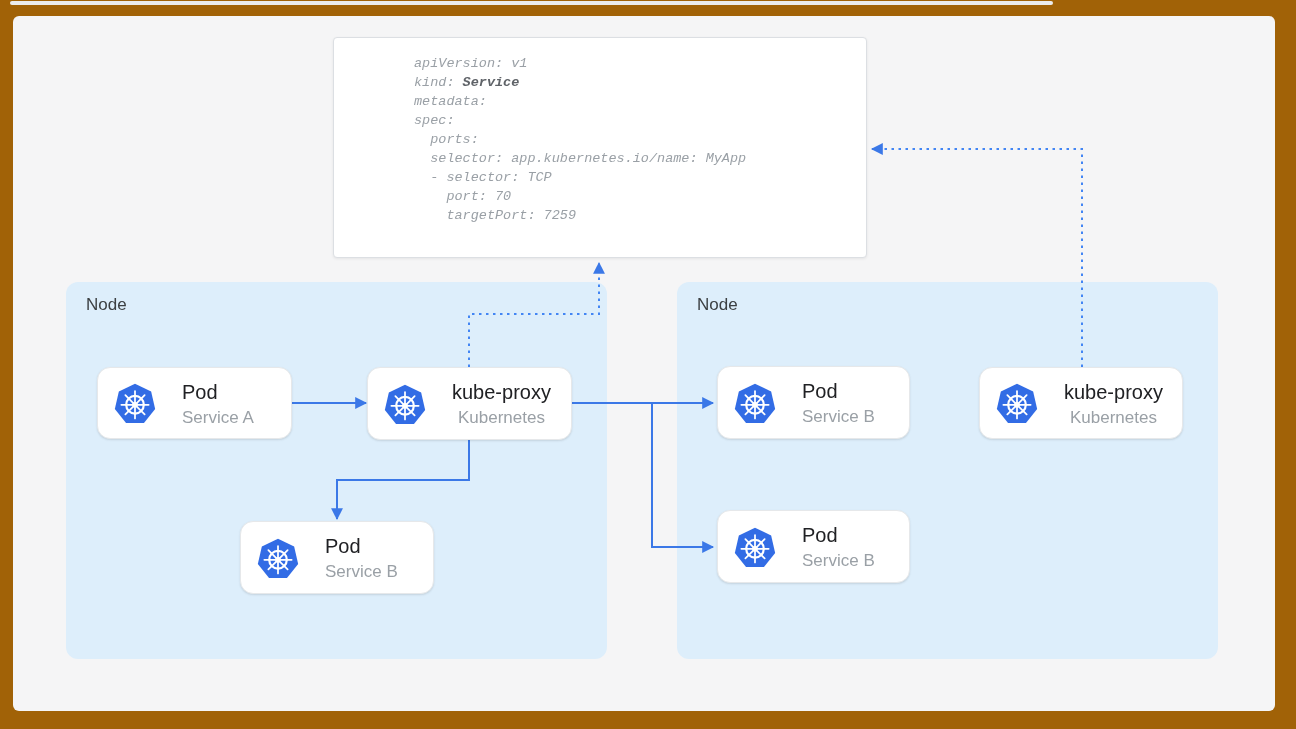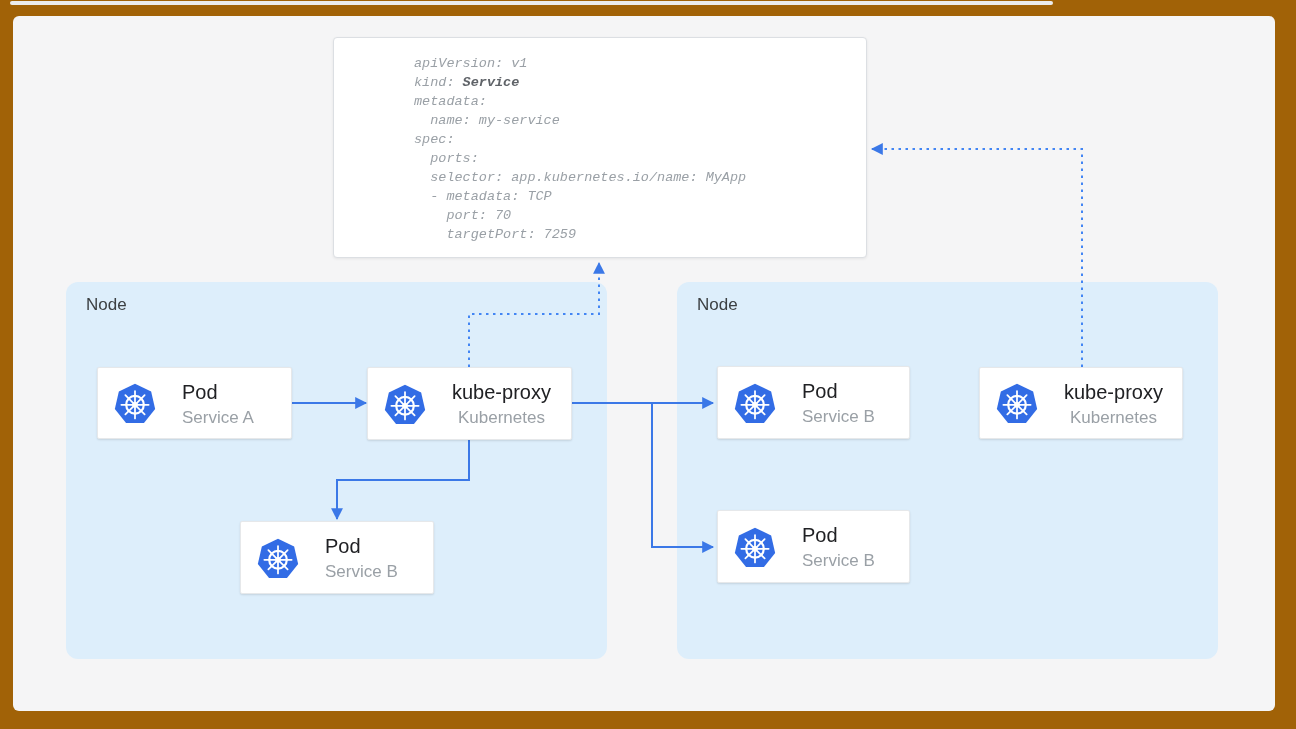--- a/index.html
+++ b/index.html
@@ -42,21 +42,21 @@
     position:absolute; left:20px; top:13px;
     font-size:17px; color:#3c4043;
   }
   
   .wires { position:absolute; left:0; top:0; width:1296px; height:729px; pointer-events:none; }
   .wire-solid { fill:none; stroke:#3b78e7; stroke-width:2; }
   .wire-dotted { fill:none; stroke:#4285f4; stroke-width:2; stroke-dasharray:2.5 4.5; }
   
   .card {
     position:absolute;
-    background:#ffffff; border:1px solid #e6e8ea; border-radius:2px;
+    background:#ffffff; border:1px solid #e6e8ea; border-radius:13px;
     box-shadow:0 1px 2px rgba(60,64,67,0.15);
     text-decoration:underline;
   }
   .card-pod-a       { left:97px;  top:367px; width:195px; height:72px; }
   .card-kp-left     { left:367px; top:367px; width:205px; height:73px; }
   .card-pod-b-left  { left:240px; top:521px; width:194px; height:73px; }
   .card-pod-b-rt    { left:717px; top:366px; width:193px; height:73px; }
   .card-pod-b-rb    { left:717px; top:510px; width:193px; height:73px; }
   .card-kp-right    { left:979px; top:367px; width:204px; height:72px; }
   .card .k8s-icon {
@@ -94,25 +94,24 @@
         <circle cx="50" cy="54" r="6.5" fill="#ffffff"></circle>
       </symbol>
     </defs>
   </svg>
 
   <div class="yaml-card">
     <div id="yaml-code">
         <div class="code-line"><span>apiVersion: v1</span></div>
         <div class="code-line"><span>kind: </span><span class="b">Service</span></div>
         <div class="code-line"><span>metadata:</span></div>
-        <div class="code-line"><span>  name: my-service</span></div>
         <div class="code-line"><span>spec:</span></div>
         <div class="code-line"><span>  ports:</span></div>
         <div class="code-line"><span>  selector: app.kubernetes.io/name: MyApp</span></div>
-        <div class="code-line"><span>  - metadata: TCP</span></div>
+        <div class="code-line"><span>  - selector: TCP</span></div>
         <div class="code-line"><span>    port: 70</span></div>
         <div class="code-line"><span>    targetPort: 7259</span></div>
       </div>
   </div>
 
   <div class="node node-left">
     <div class="node-label">Node</div>
   </div>
   <div class="node node-right">
     <div class="node-label">Node</div>

